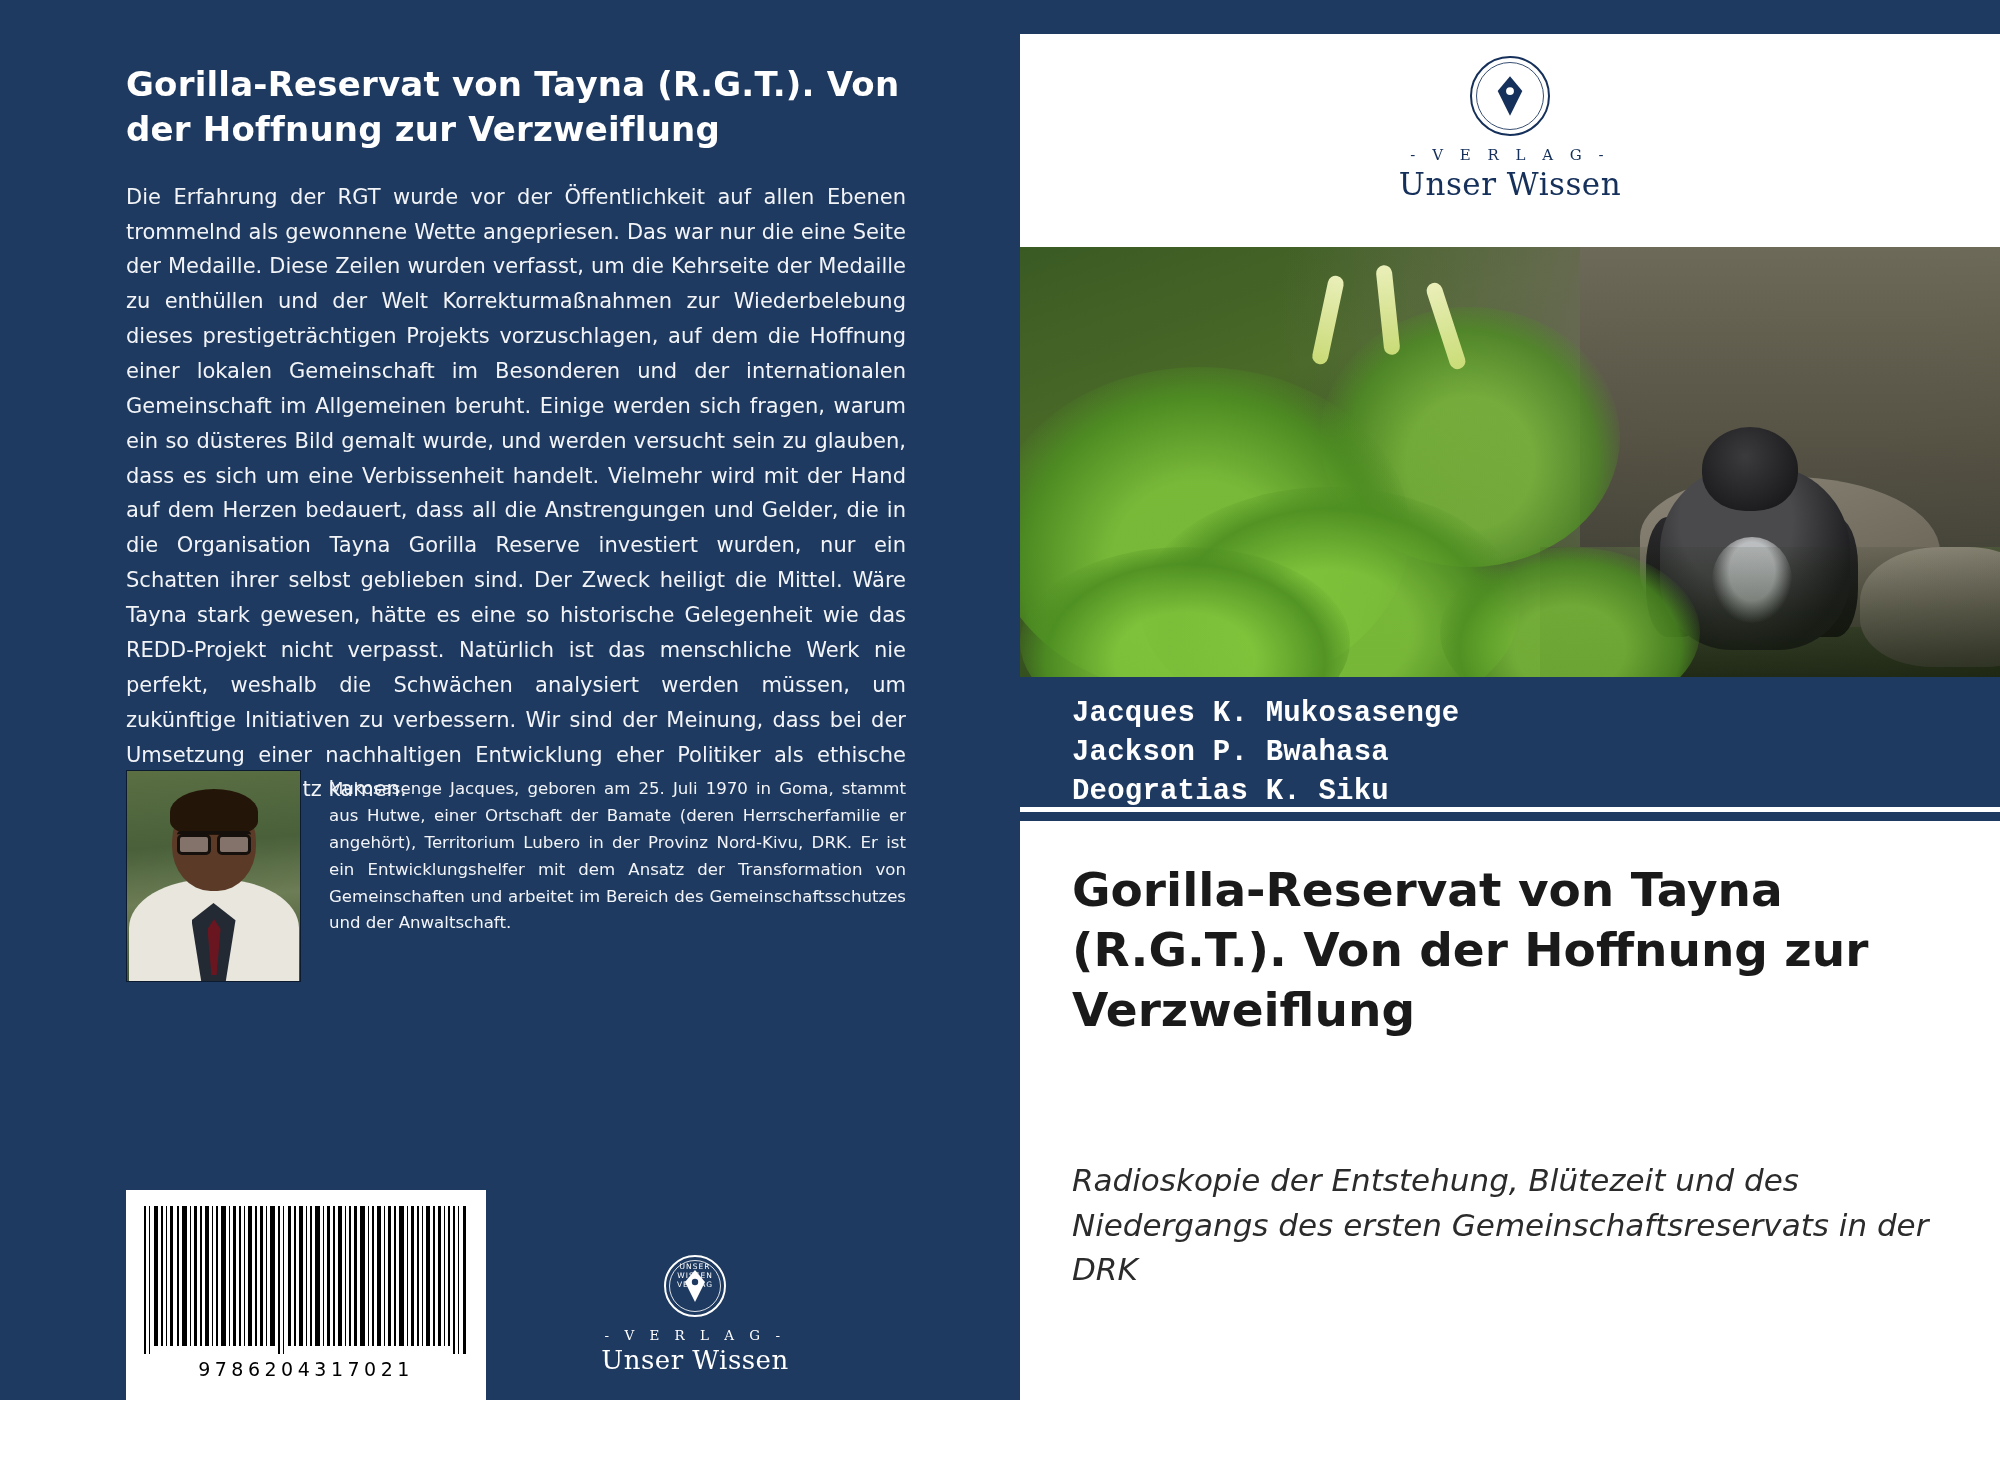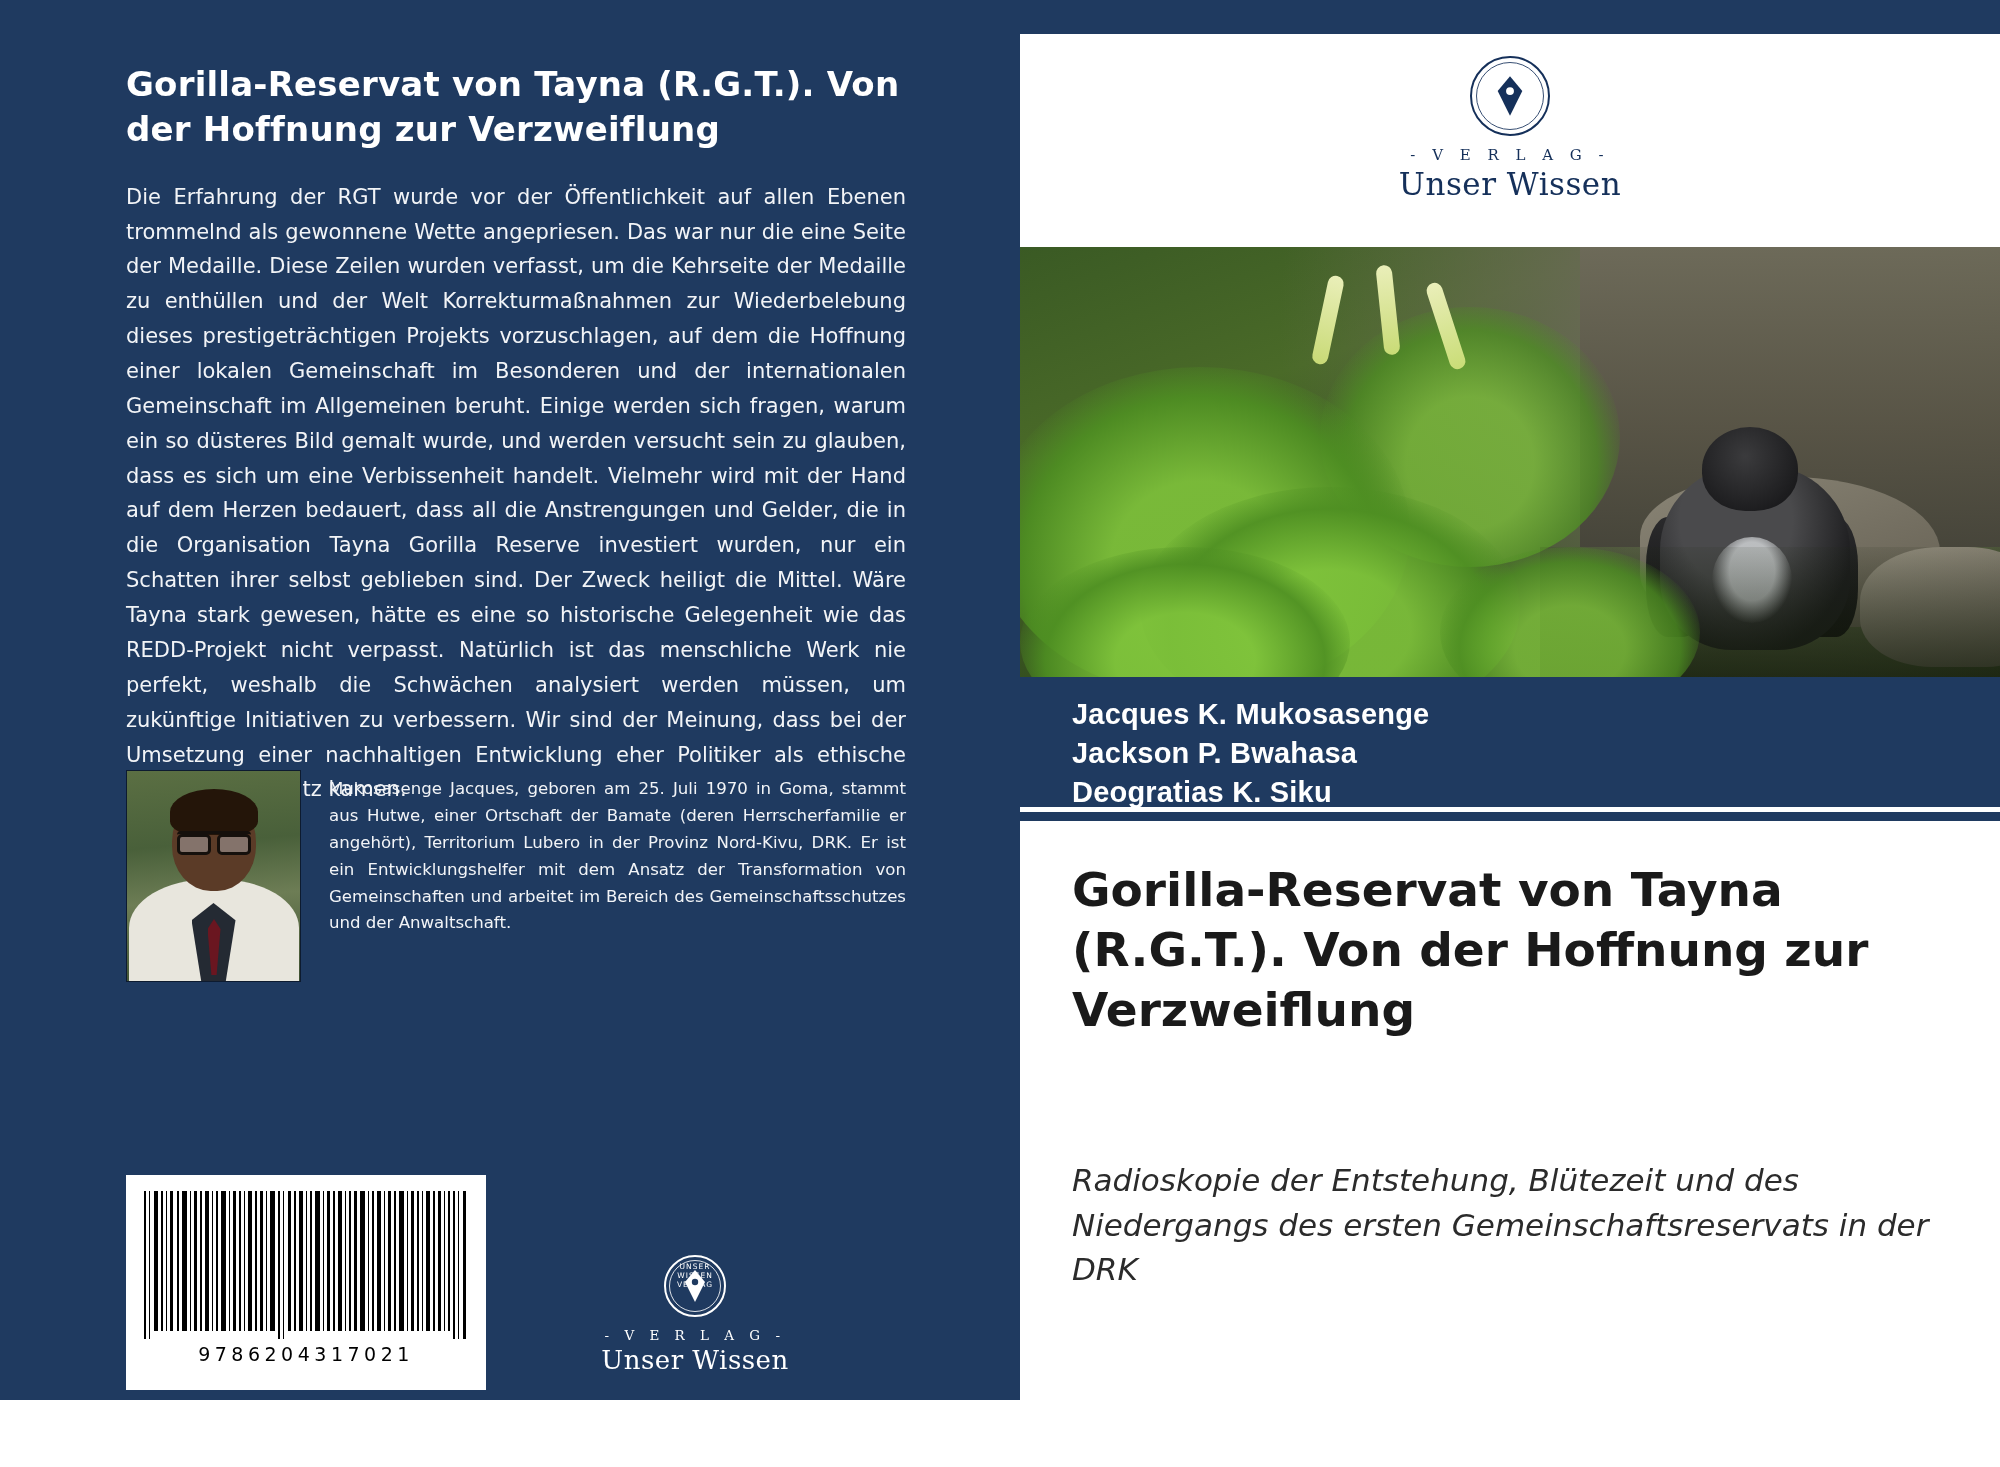--- a/index.html
+++ b/index.html
@@ -128,21 +128,21 @@
     font-size: 16.6px;
     line-height: 1.62;
     text-align: justify;
     padding-top: 6px;
     font-family: "DejaVu Sans", sans-serif;
   }
 
   
   .barcode-box {
     position: absolute;
-    left: 126px; bottom: 77px;
+    left: 126px; bottom: 62px;
     width: 360px; height: 215px;
     background: #ffffff;
     padding: 16px 14px 8px 14px;
   }
   .barcode-bars {
     width: 332px; height: 148px;
     display: block;
   }
   .barcode-num {
     margin-top: 4px;
@@ -334,21 +334,21 @@
     width: 980px; height: 130px;
     background: #1f3a60;
     padding: 18px 52px 0 52px;
   }
   .author-name {
     color: #ffffff;
     font-size: 29px;
     font-weight: bold;
     line-height: 1.34;
     letter-spacing: .2px;
-    font-family: Liberation Sans, sans-serif;
+    font-family: Liberation Mono, monospace;
     white-space: nowrap;
   }
   .band-divider {
     position: absolute;
     left: 0; top: 812px;
     width: 980px; height: 9px;
     background: #1f3a60;
   }
   .front-title {
     position: absolute;

